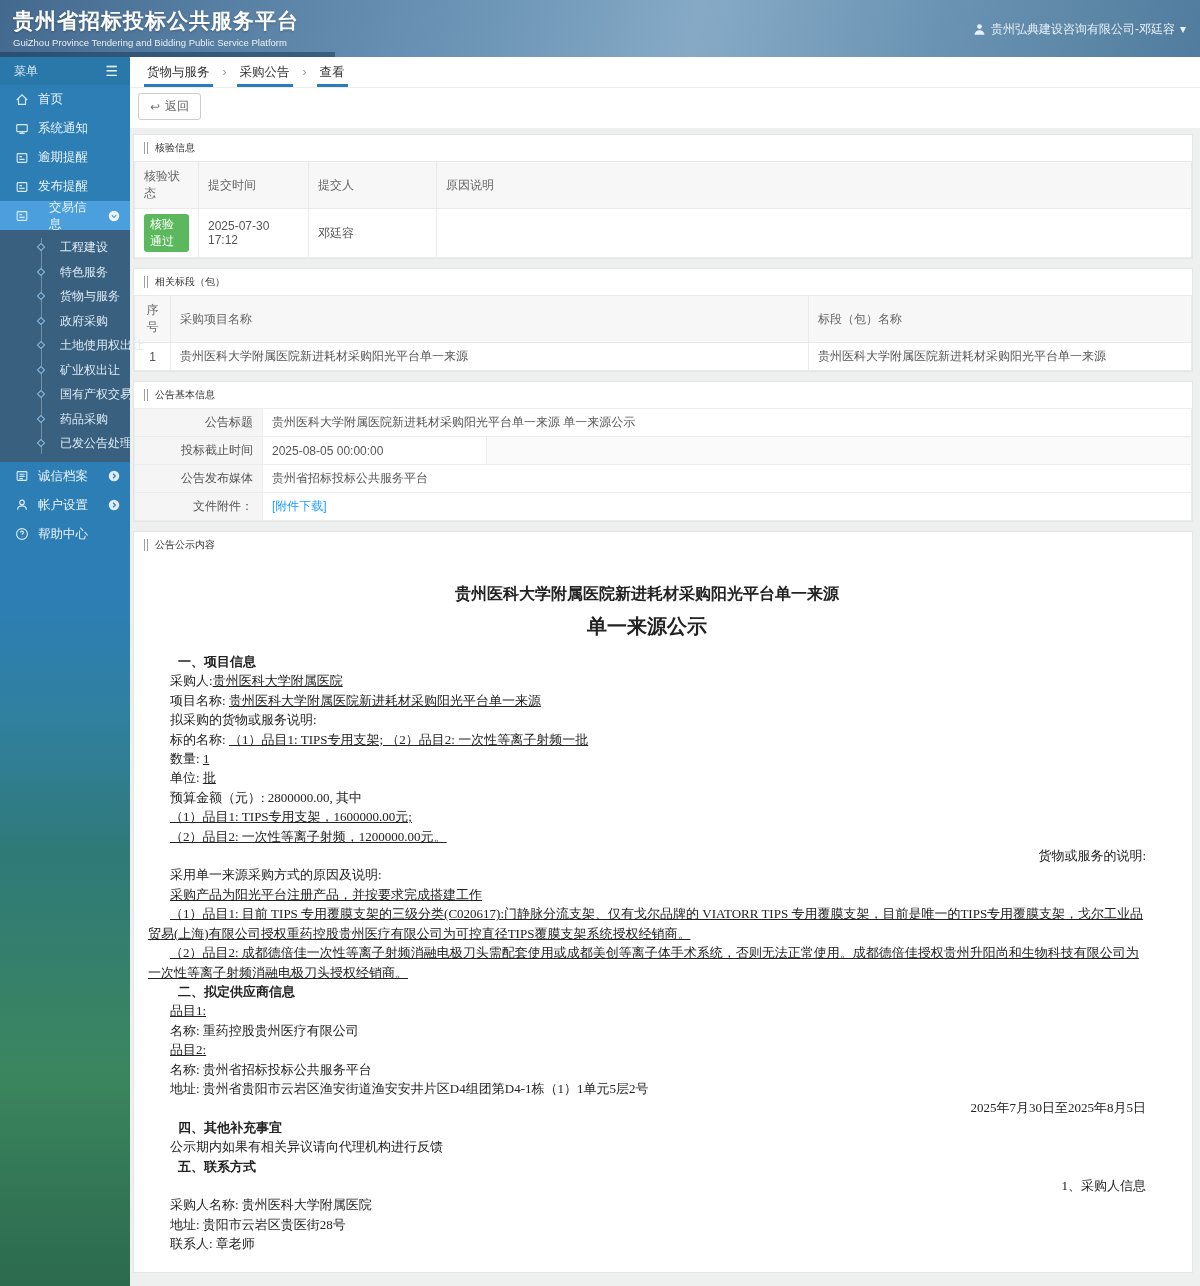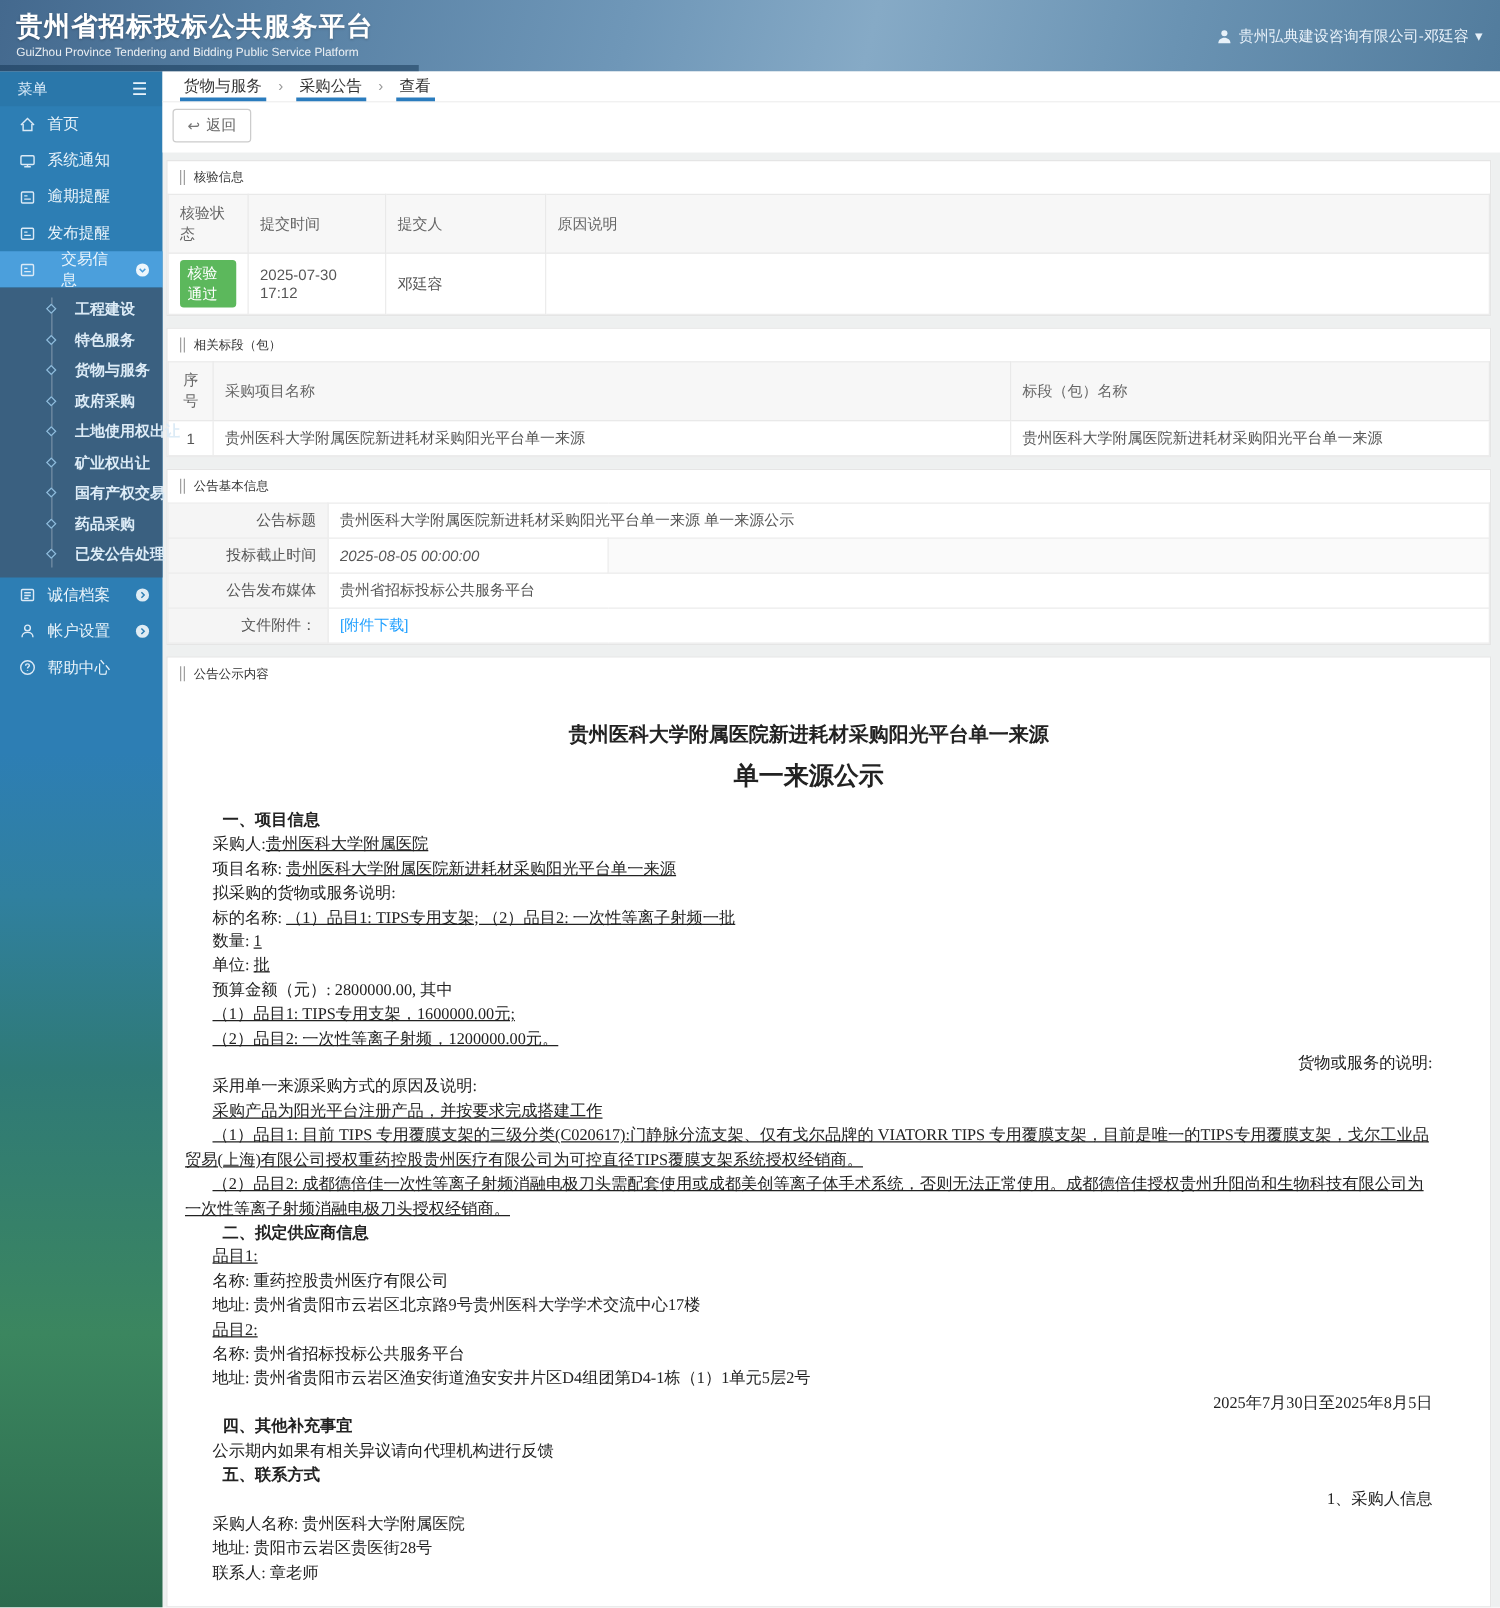--- a/index.html
+++ b/index.html
@@ -27,21 +27,21 @@
     background: linear-gradient(180deg, #2d7eb4 0px, #2d7eb4 545px, #30809f 660px, #2f7a77 800px, #3b865f 1010px, #2c6a4e 1229px);
   }
   .menu-bar { height: 28px; display:flex; align-items:center; justify-content:space-between; padding: 0 12px 0 14px; color:#d8eaf8; font-size:12px; background: rgba(0,0,0,.05); }
   .hamburger { font-size: 14px; cursor: pointer; color:#e8f3fb; }
   .nav-item { height: 29px; display:flex; align-items:center; gap: 9px; padding-left: 15px; cursor:pointer; }
   .nav-item .ic { width: 14px; height: 14px; stroke: #dceaf6; fill: none; stroke-width: 1.3; flex:none; }
   .nav-item.active { background: #4b9fdc; gap: 20px; }
   .chev-circle { margin-left:auto; margin-right: 10px; width: 12px; height: 12px; flex:none; }
   .submenu { background: #3a6080; padding: 5px 0 6px; position: relative; }
   .submenu::before { content:""; position:absolute; left: 41px; top: 8px; bottom: 8px; border-left: 1px solid rgba(255,255,255,.3); }
-  .sub-item { height: 24.5px; line-height: 24.5px; padding-left: 60px; position: relative; color:#dcebf6; font-size: 12px; cursor:pointer; white-space: nowrap; font-weight: bold; }
+  .sub-item { height: 24.5px; line-height: 24.5px; padding-left: 60px; position: relative; color:#dcebf6; font-size: 12px; cursor:pointer; white-space: nowrap; }
   .sub-item::before { content:""; position:absolute; left: 38px; top: 50%; width: 4px; height: 4px; border: 1px solid #8fbcdc; transform: translateY(-50%) rotate(45deg); background: #3a6080; }
   
   .main { flex: 1; min-width: 0; display: flex; flex-direction: column; }
   .crumbbar { background: #fff; height: 31px; display:flex; align-items: stretch; padding: 0 14px; gap: 10px; border-bottom: 1px solid #ededed; }
   .crumb { font-size: 12.5px; color: #333; position: relative; padding: 0 3px; display:flex; align-items:center; cursor:pointer; }
   .crumb::after { content:""; position:absolute; left:0; right:0; bottom:0; height:3px; background:#2a7cbe; }
   .crumb-sep { display:flex; align-items:center; color:#999; font-size: 12px; }
   .toolbar { background: #fff; padding: 5px 8px 8px; }
   .btn-back { display:inline-flex; align-items:center; gap:5px; border:1px solid #ccc; border-radius:3px; background:#fff; color:#666; font-size:12px; padding: 4px 11px; cursor:pointer; }
   .btn-back .bi { font-size: 12px; color:#777; }
@@ -50,21 +50,21 @@
   .panel-h { display:flex; align-items:center; gap: 7px; padding: 6px 10px; font-size: 10px; color: #333; }
   .mark { width: 4px; height: 12px; border-left: 1px solid #a0a0a0; border-right: 1px solid #a0a0a0; }
   
   table { width: 100%; border-collapse: collapse; font-size: 12px; color: #555; }
   th { background: #f7f7f7; font-weight: normal; text-align: left; padding: 6px 9px; border: 1px solid #e9e9e9; color: #666; }
   td { padding: 5px 9px; border: 1px solid #ececec; color: #555; }
   .cell-center { text-align: center; }
   .badge-green { display:inline-block; background:#5cb85c; color:#fff; border-radius:3px; padding: 2px 6px; font-size: 12px; }
   .basic td.lbl { width: 128px; background: #f5f5f5; text-align: right; color: #555; }
   .basic td { height: 27px; }
-  .basic td.val2 { width: 224px; font-style: italic; }
+  .basic td.val2 { width: 224px; }
   .basic td.filler { background: #fafafa; border-left: 1px solid #ececec; }
   a.dl-link { color: #1e9fff; text-decoration: none; cursor: pointer; }
   
   .doc { font-family: "Liberation Serif", "DejaVu Serif", serif; color: #222; padding: 12px 46px 18px 14px; font-size: 13px; }
   .t1 { text-align:center; font-weight:bold; font-size: 16px; margin: 14px 0 6px; }
   .t2 { text-align:center; font-weight:bold; font-size: 20px; margin: 8px 0 12px; }
   .dl { line-height: 19.4px; padding-left: 22px; }
   .dl.hd { font-weight: bold; padding-left: 30px; }
   .dl.flush { padding-left: 6px; text-align: right; }
   .dl.para { padding-left: 0; text-indent: 22px; }
@@ -288,21 +288,20 @@
           <p class="dl"><span class="ul">（1）品目1: TIPS专用支架，1600000.00元; </span></p>
           <p class="dl"><span class="ul">（2）品目2: 一次性等离子射频，1200000.00元。</span></p>
           <p class="dl flush">货物或服务的说明:</p>
           <p class="dl">采用单一来源采购方式的原因及说明:</p>
           <p class="dl"><span class="ul">采购产品为阳光平台注册产品，并按要求完成搭建工作</span></p>
           <p class="dl para"><span class="ul">（1）品目1: 目前 TIPS 专用覆膜支架的三级分类(C020617):门静脉分流支架、仅有戈尔品牌的 VIATORR TIPS 专用覆膜支架，目前是唯一的TIPS专用覆膜支架，戈尔工业品贸易(上海)有限公司授权重药控股贵州医疗有限公司为可控直径TIPS覆膜支架系统授权经销商。</span></p>
           <p class="dl para"><span class="ul">（2）品目2: 成都德倍佳一次性等离子射频消融电极刀头需配套使用或成都美创等离子体手术系统，否则无法正常使用。成都德倍佳授权贵州升阳尚和生物科技有限公司为一次性等离子射频消融电极刀头授权经销商。</span></p>
           <p class="dl hd">二、拟定供应商信息</p>
           <p class="dl"><span class="ul">品目1: </span></p>
           <p class="dl">名称: 重药控股贵州医疗有限公司</p>
-          <p class="dl">地址: 贵州省贵阳市云岩区北京路9号贵州医科大学学术交流中心17楼</p>
           <p class="dl"><span class="ul">品目2: </span></p>
           <p class="dl">名称: 贵州省招标投标公共服务平台</p>
           <p class="dl">地址: 贵州省贵阳市云岩区渔安街道渔安安井片区D4组团第D4-1栋（1）1单元5层2号</p>
           <p class="dl flush">2025年7月30日至2025年8月5日</p>
           <p class="dl hd">四、其他补充事宜</p>
           <p class="dl">公示期内如果有相关异议请向代理机构进行反馈</p>
           <p class="dl hd">五、联系方式</p>
           <p class="dl flush">1、采购人信息</p>
           <p class="dl">采购人名称: 贵州医科大学附属医院</p>
           <p class="dl">地址: 贵阳市云岩区贵医街28号</p>

